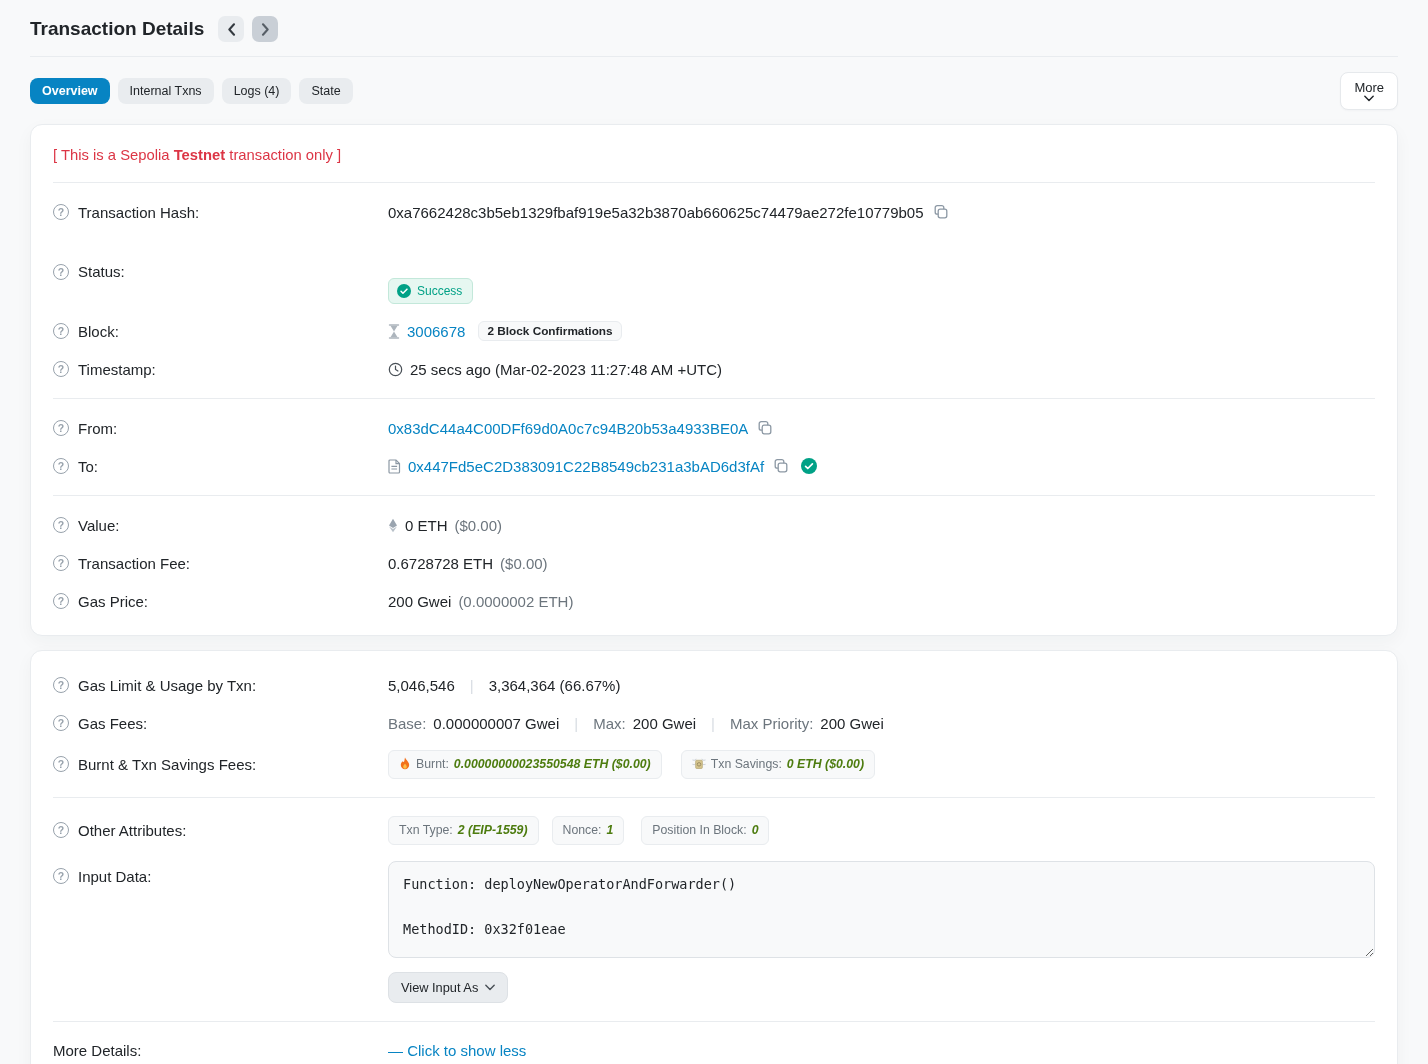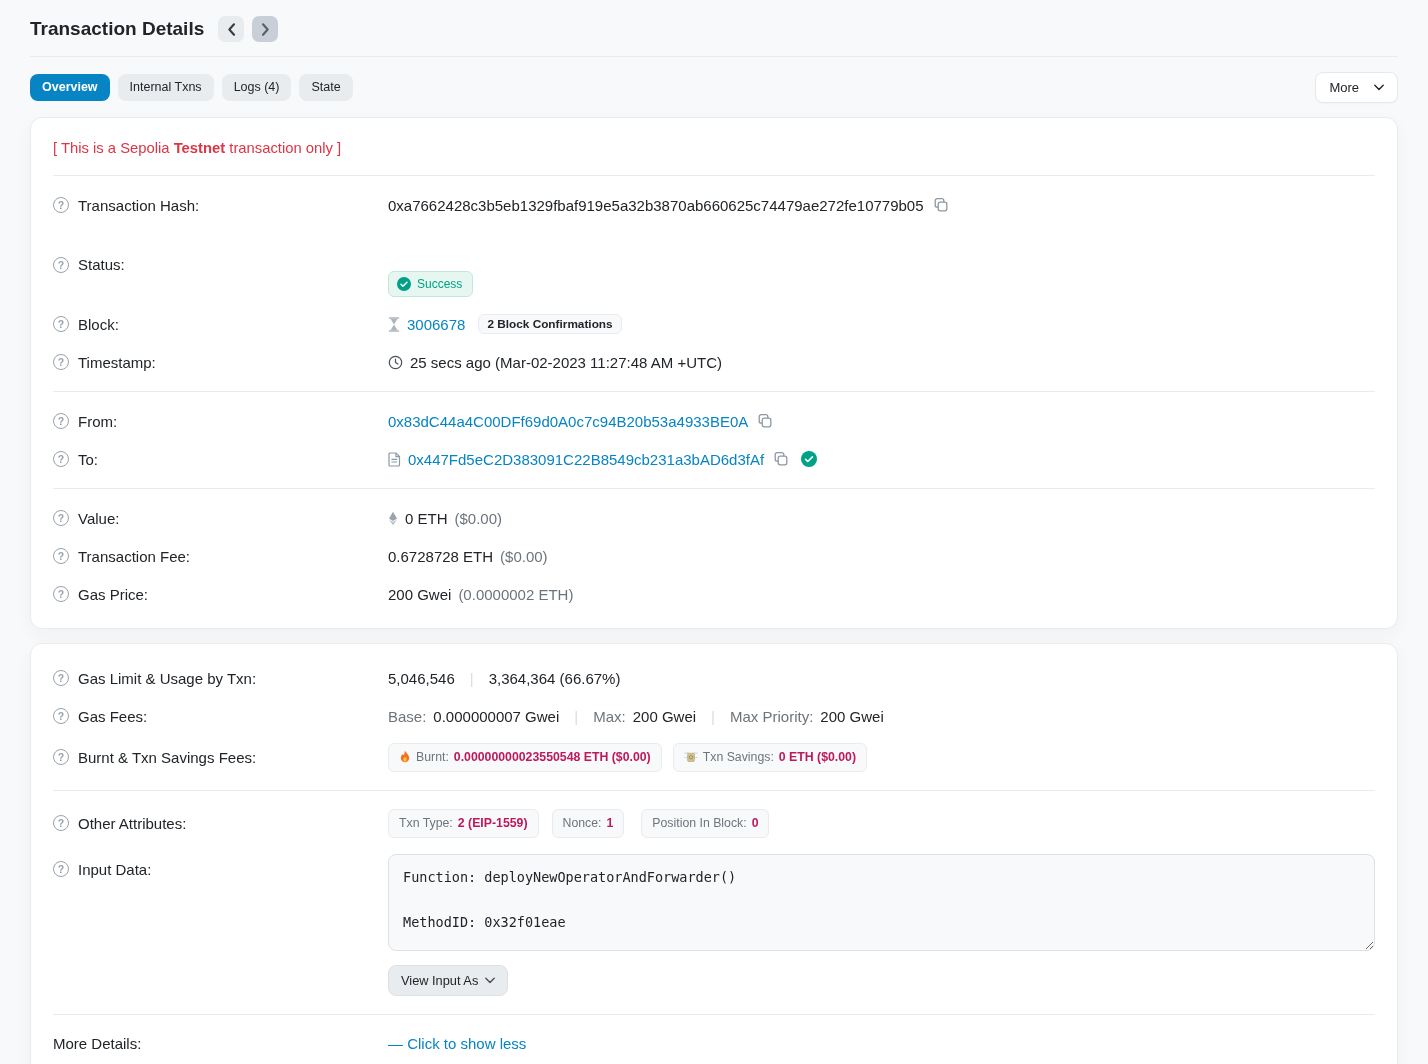--- a/index.html
+++ b/index.html
@@ -29,24 +29,25 @@
   
   .tabs-bar { display: flex; align-items: center; justify-content: space-between; margin: 15px 0 14px; }
   .tabs { display: flex; gap: 8px; }
   .tab {
     font-size: 12.5px; font-weight: 500; color: #212529;
     background: #e9ecef; border: none; border-radius: 8px;
     padding: 7px 12px; cursor: pointer; line-height: 1;
   }
   .tab.active { background: #0784c3; color: #fff; font-weight: 700; }
   .more-btn {
-    display: inline-flex; align-items: center; gap: 15px;
+    display: inline-flex; align-items: center; gap: 0;
     background: #fff; border: 1px solid #e6e9ec; border-radius: 8px;
     padding: 7px 13px; font-size: 13px; color: #212529; cursor: pointer;
     box-shadow: 0 1px 2px rgba(33,41,54,.03);
+    flex-direction: column;
   }
 
   
   .card {
     background: #fff; border: 1px solid #e9ecef; border-radius: 12px;
     box-shadow: 0 6px 18px rgba(33,41,54,.04);
     padding: 15px 22px; margin-bottom: 14px;
   }
   .divider { height: 1px; background: #e9ecef; margin: 10px 0; }
 
@@ -81,21 +82,21 @@
     display: inline-flex; align-items: center; gap: 4px;
     background: #f8f9fa; border: 1px solid #e9ecef; border-radius: 6px;
     font-size: 11.8px; font-weight: 700; color: #212529; padding: 2px 8px; line-height: 1.2;
   }
   .badge-pill {
     display: inline-flex; align-items: center; gap: 5px;
     background: #f8f9fa; border: 1px solid #e9ecef; border-radius: 6px;
     font-size: 12.3px; padding: 6px 10px; line-height: 1.2;
   }
   .badge-pill .lbl { color: #6c757d; font-weight: 500; }
-  .badge-pill .val { color: #be185d; font-weight: 700; }
+  .badge-pill .val { color: #4d7c0f; font-weight: 700; font-style: italic; }
 
   
   .input-col { flex: 1; }
   .input-data {
     width: 100%; height: 97px; resize: both;
     background: #f8f9fa; border: 1px solid #dee2e6; border-radius: 8px;
     font-family: "DejaVu Sans Mono", monospace; font-size: 13.5px; line-height: 1.7;
     color: #212529; padding: 11px 14px; outline: none;
   }
   .view-input-btn {
@@ -355,21 +356,21 @@
         <span class="badge-pill">
           <span style="display:inline-flex">
             <svg width="12" height="14" viewBox="0 0 12 15">
                 <path d="M6 0.5c.8 2.8 4.5 4.3 4.5 8.2A4.5 4.5 0 0 1 6 13.2 4.5 4.5 0 0 1 1.5 8.7c0-1.9.9-3 1.7-4.2.5.7 1 1.1 1.6.7C5.6 4.6 5.5 2 6 .5z" fill="#f2711c"></path>
                 <path d="M6 7.2c1 1.3 1.9 1.9 1.9 3.4A1.9 1.9 0 0 1 6 12.5a1.9 1.9 0 0 1-1.9-1.9c0-1.5.9-2.1 1.9-3.4z" fill="#fcbf49"></path>
               </svg>
           </span>
           <span class="lbl">Burnt:</span>
           <span class="val">0.00000000023550548 ETH ($0.00)</span>
         </span>
-        <span class="badge-pill" style="margin-left:4px">
+        <span class="badge-pill" style="margin-left:12px">
           <span style="display:inline-flex">
             <svg width="14" height="12" viewBox="0 0 16 13">
                 <path d="M1 2c2 .5 3 .3 3.5-1M15 2c-2 .5-3 .3-3.5-1M1 7c2 .5 3 .3 3.5-1M15 7c-2 .5-3 .3-3.5-1" stroke="#c7cdd4" stroke-width="1.1" fill="none" stroke-linecap="round"></path>
                 <rect x="4.2" y="2.2" width="7.6" height="9.4" rx="1" fill="#d6c58e" stroke="#b3a370" stroke-width=".8"></rect>
                 <circle cx="8" cy="6.9" r="2" fill="none" stroke="#8f815a" stroke-width=".9"></circle>
               </svg>
           </span>
           <span class="lbl">Txn Savings:</span>
           <span class="val">0 ETH ($0.00)</span>
         </span>

